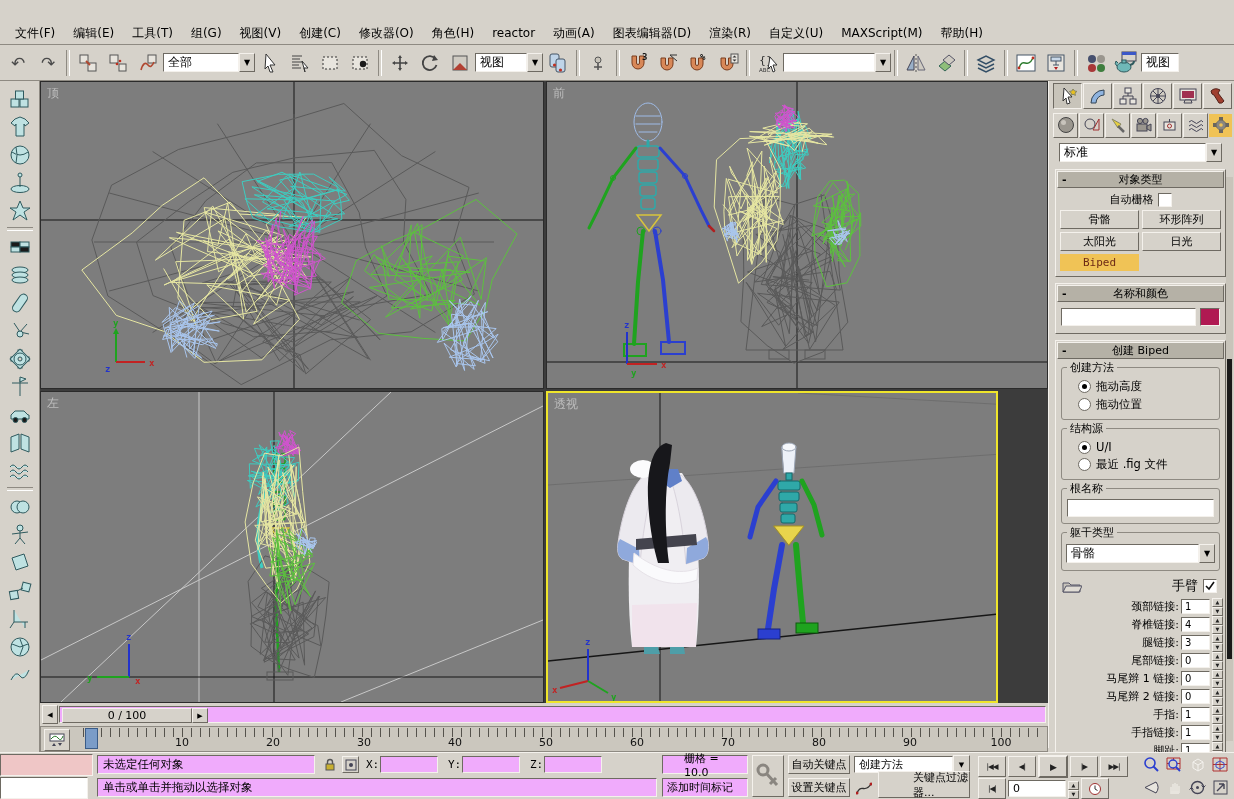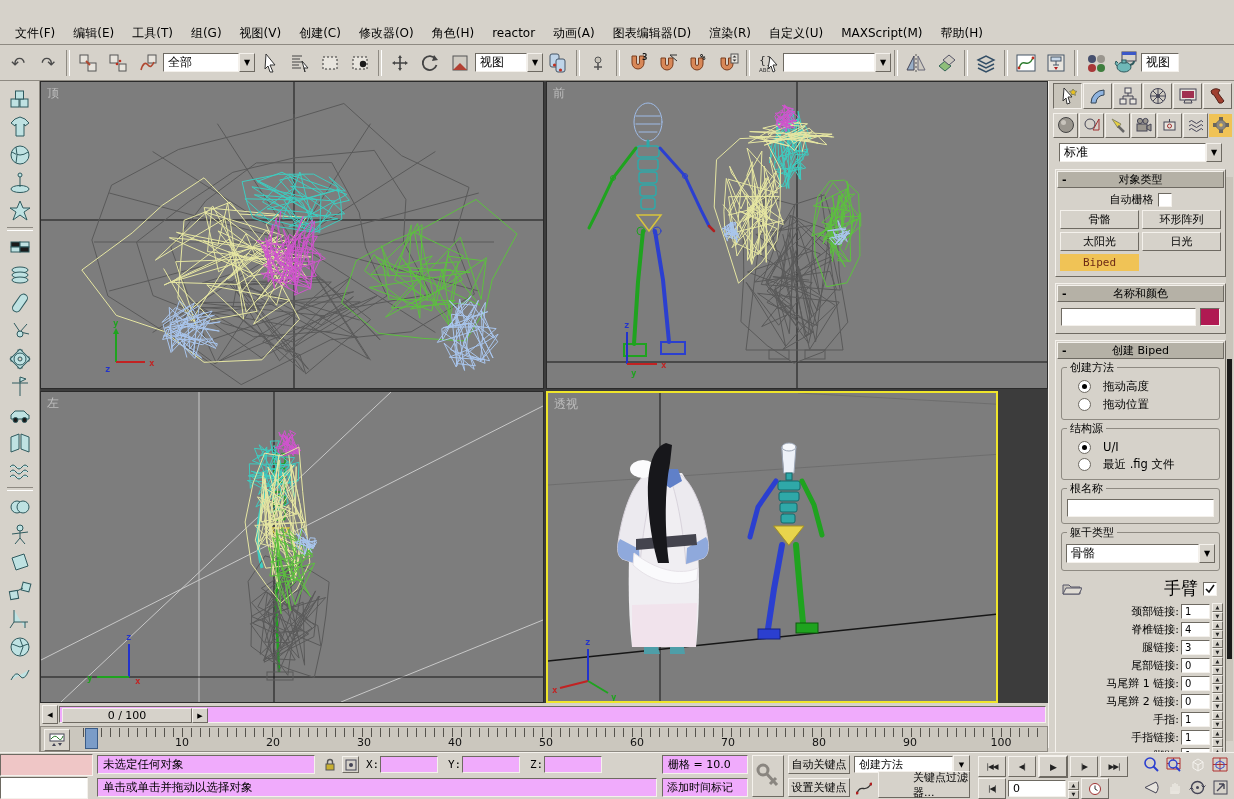--- a/index.html
+++ b/index.html
@@ -54,21 +54,21 @@
   .roll-h{height:15px;background:#B5B1A6;border:1px solid;border-color:#F4F1EC #6E6A62 #6E6A62 #F4F1EC;display:flex;align-items:center;font-size:11px;margin:1px;position:relative;}
   .roll-h .minus{position:absolute;left:4px;top:1px;font-weight:bold;}
   .roll-h .rt{flex:1;text-align:center;}
   .ot-row{display:flex;gap:3px;margin:3px 4px;}
   .obtn{flex:1;height:17px;font-size:11px;display:flex;align-items:center;justify-content:center;white-space:nowrap;}
   .obtn.active{background:#F0C356;border-color:#6E6A62 #F4F1EC #F4F1EC #6E6A62;color:#6D2A16;font-family:"DejaVu Sans Mono",monospace;}
   .chkrow{display:flex;align-items:center;justify-content:center;gap:4px;font-size:11px;margin:4px 0 1px;}
   .chk{width:12px;height:12px;background:#fff;border:1px solid;border-color:#6E6A62 #F4F1EC #F4F1EC #6E6A62;display:flex;align-items:center;justify-content:center;}
   .group{border:1px solid #8e8a82;border-radius:3px;margin:8px 5px 6px;position:relative;padding:8px 4px 4px;}
   .group .gt{position:absolute;top:-8px;left:5px;background:#D6D2CA;padding:0 3px;font-size:11px;white-space:nowrap;}
-  .radio-row{display:flex;align-items:center;gap:12px;font-size:11.5px;margin:3px 0 3px 12px;}
+  .radio-row{display:flex;align-items:center;gap:5px;font-size:11.5px;margin:3px 0 3px 12px;}
   .rad{width:11px;height:11px;border-radius:50%;background:#fff;border:1px solid #6E6A62;display:flex;align-items:center;justify-content:center;}
   .rad .dot{width:5px;height:5px;border-radius:50%;background:#000;}
   .spin-row{display:flex;align-items:center;justify-content:flex-end;gap:2px;height:18px;font-size:11px;padding-right:2px;}
   .spin-field{width:24px;height:13px;font-size:10px;display:flex;align-items:center;padding-left:3px;}
   .spinner{width:11px;height:16px;display:flex;flex-direction:column;}
   .spinner div{flex:1;font-size:5px;line-height:7px;text-align:center;color:#222;background:#D6D2CA;border:1px solid;border-color:#F4F1EC #6E6A62 #6E6A62 #F4F1EC;}
   .cmd-scroll{position:absolute;right:1px;top:96px;width:7px;height:564px;background:#C8C4BA;}
   .cmd-thumb{position:absolute;left:1px;top:182px;width:5px;height:300px;background:#1a1a1a;}
   
   .timeslider{position:absolute;left:40px;top:703px;width:1008px;height:23px;background:#D6D2CA;display:flex;align-items:center;padding:2px 2px;box-sizing:border-box;gap:1px;}
@@ -809,21 +809,21 @@
           <div class="val" style="flex:1">骨骼</div>
           <div class="arr rb">▼</div>
         </div>
       </div>
       <div style="display:flex;align-items:center;margin:4px 6px 2px;">
         <svg width="20" height="15">
             <path d="M1,13 V4 h6 l2,2 h9 v7 Z" fill="#C8C4BC" stroke="#556"></path>
             <path d="M1,13 L4,7 h16 l-3,6 Z" fill="#E0DCD4" stroke="#556"></path>
           </svg>
         <div style="flex:1"></div>
-        <span style="font-size:17px">手臂</span>
+        <span style="font-size:13px">手臂</span>
         <span class="chk" style="margin-left:5px;margin-right:2px;">
           <svg width="10" height="10">
               <path d="M1,5 L4,8 L9,1" fill="none" stroke="#111" stroke-width="1.6"></path>
             </svg>
         </span>
       </div>
       <div class="spin-row">
         <span>颈部链接:</span>
         <div class="spin-field skw">1</div>
         <div class="spinner">
@@ -953,21 +953,21 @@
           <circle cx="6" cy="6" r="2" fill="#445"></circle>
         </svg>
     </div>
     <span class="sb coord-label" style="left:366px;top:2px;height:19px;">X:</span>
     <div class="sb sk" style="left:380px;top:3px;width:58px;height:17px;"></div>
     <span class="sb coord-label" style="left:448px;top:2px;height:19px;">Y:</span>
     <div class="sb sk" style="left:462px;top:3px;width:58px;height:17px;"></div>
     <span class="sb coord-label" style="left:530px;top:2px;height:19px;">Z:</span>
     <div class="sb sk" style="left:544px;top:3px;width:58px;height:17px;"></div>
 
-    <div class="sb sk" style="left:662px;top:2px;width:86px;height:19px;padding:0 5px;font-size:11px;">栅格 = 10.0</div>
+    <div class="sb sk" style="left:662px;top:2px;width:86px;height:19px;padding:0 21px;font-size:11px;">栅格 = 10.0</div>
     <div class="sb sk" style="left:662px;top:25px;width:86px;height:19px;padding:0 4px;font-size:11px;">添加时间标记</div>
 
     <div class="sb sb-btn rb" style="left:752px;top:2px;width:32px;height:42px;">
       <svg width="26" height="30">
           <circle cx="8" cy="9" r="5" fill="none" stroke="#8A8680" stroke-width="3"></circle>
           <path d="M11,12 L22,24 M18,20 l-3,3 M21,17 l-3,3" stroke="#8A8680" stroke-width="3" fill="none"></path>
         </svg>
     </div>
     <div class="sb sb-btn rb" style="left:788px;top:2px;width:62px;height:19px;font-size:11px;">自动关键点</div>
     <div class="sb sb-btn rb" style="left:788px;top:25px;width:62px;height:19px;font-size:11px;">设置关键点</div>

